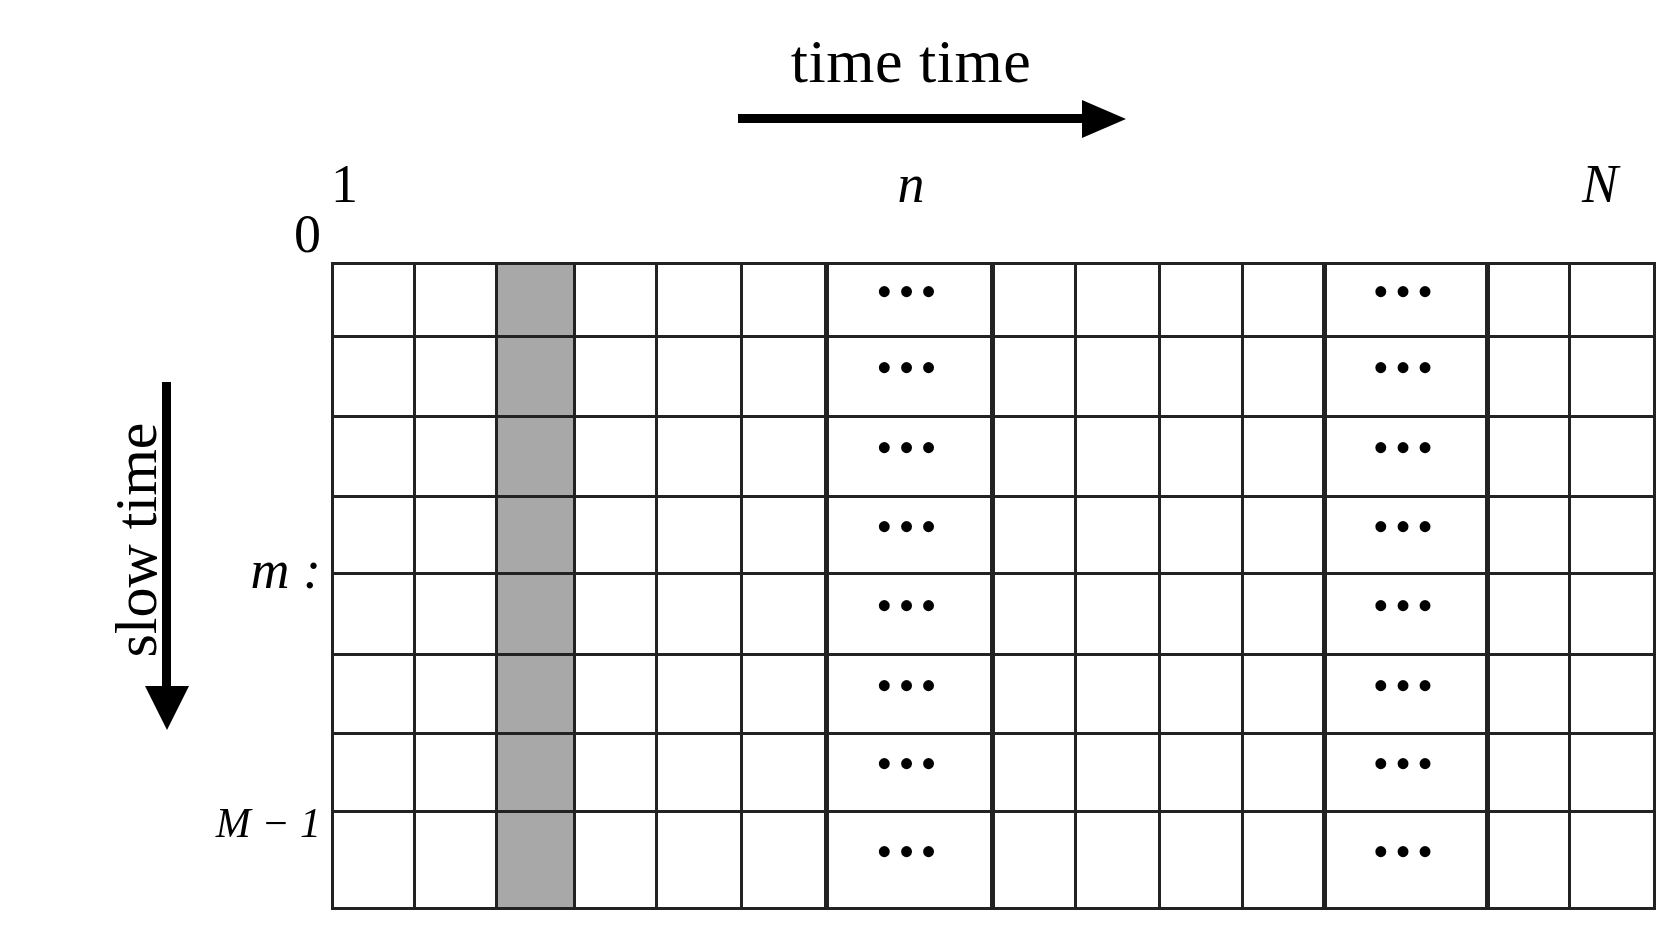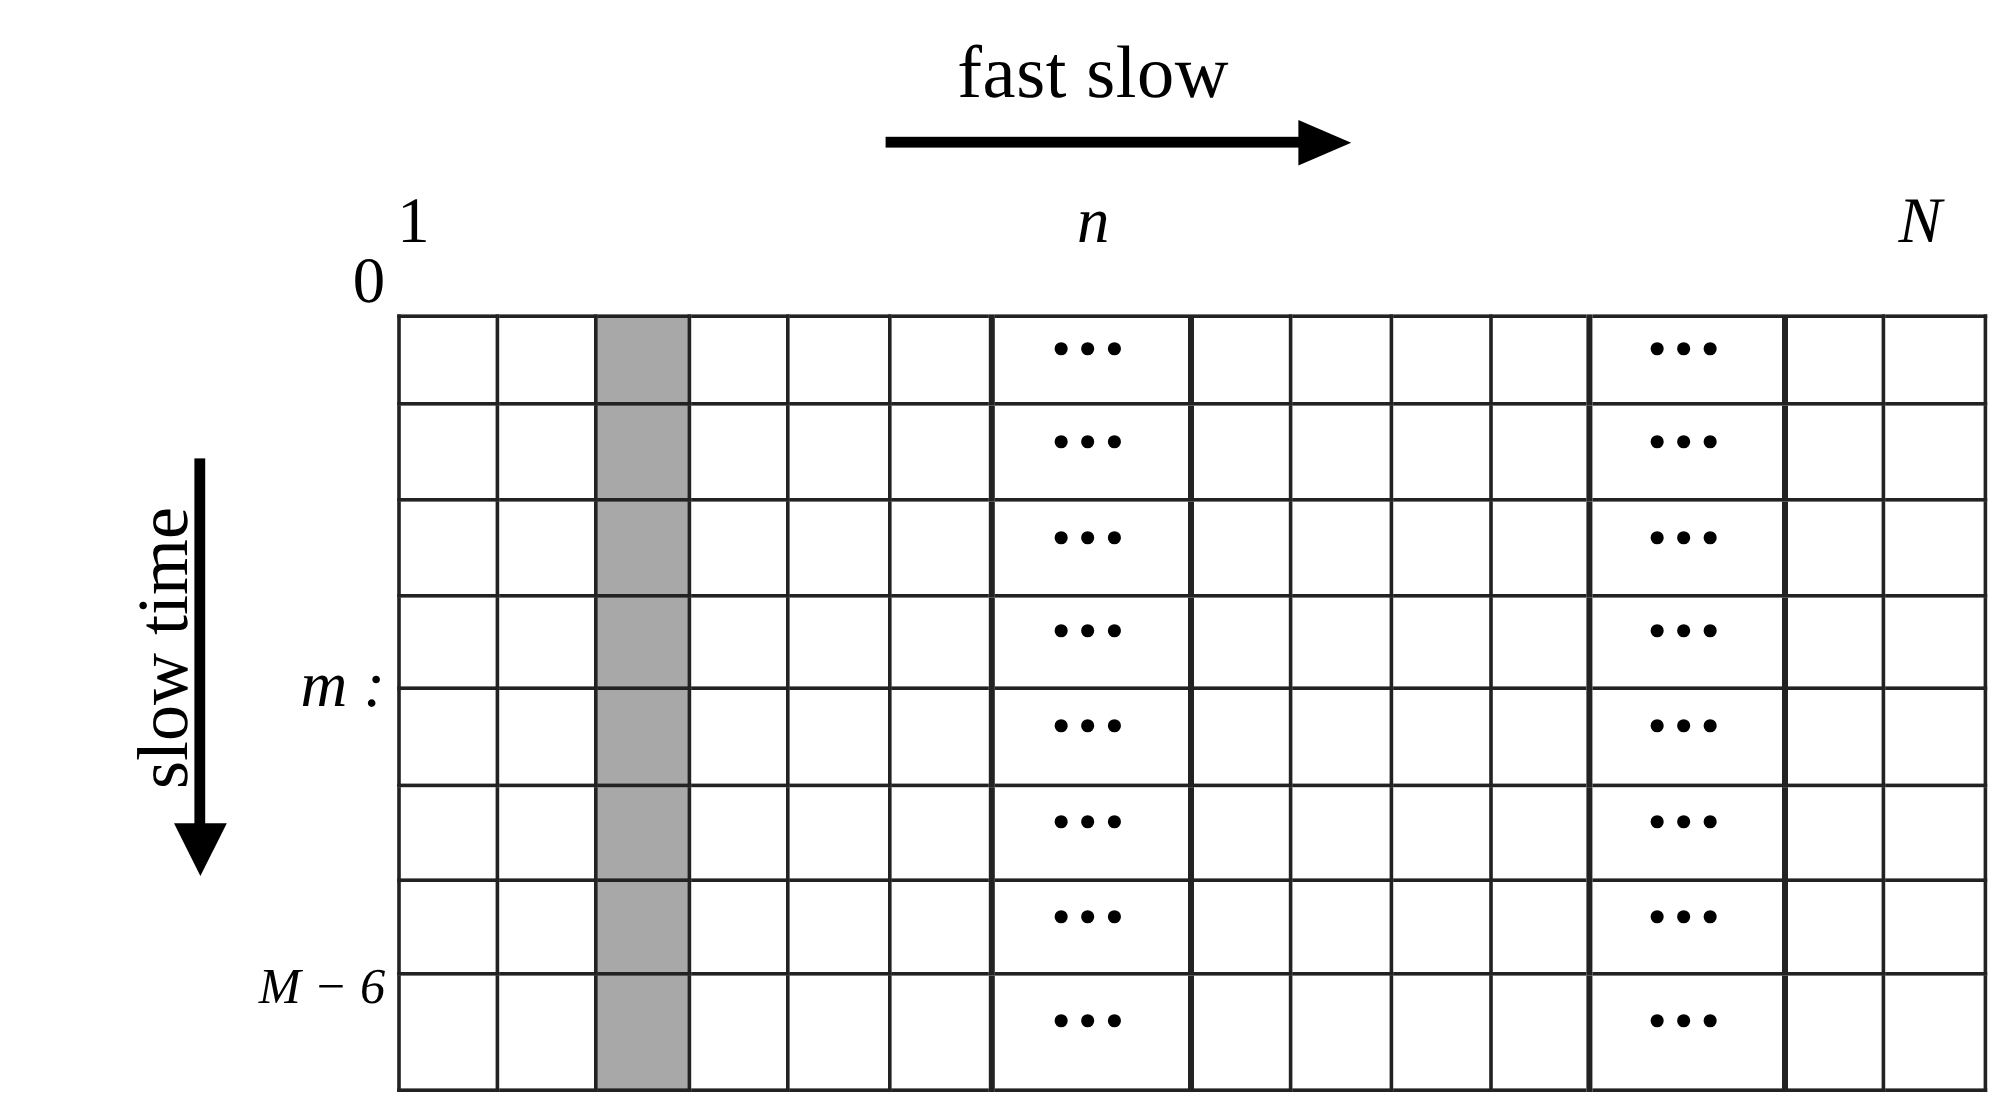--- a/index.html
+++ b/index.html
@@ -171,38 +171,38 @@
     position: relative;
     top: -4px;
   }
 </style>
 </head>
 <body>
 
 <div id="root">
 
   <div id="fast-time-group">
-    <div id="fast-time-label">fast slow</div>
+    <div id="fast-time-label">time time</div>
     <div id="fast-time-arrow-shaft"></div>
     <div id="fast-time-arrow-head"></div>
   </div>
 
   <div id="slow-time-group">
     <div id="slow-time-label">slow time</div>
     <div id="slow-time-arrow-shaft"></div>
     <div id="slow-time-arrow-head"></div>
   </div>
 
   <div class="col-index" id="col-label-first">1</div>
   <div class="col-index" id="col-label-n">n</div>
   <div class="col-index" id="col-label-last">N</div>
 
   <div class="row-index" id="row-label-first">0</div>
   <div class="row-index" id="row-label-m">m :</div>
-  <div class="row-index" id="row-label-last">M − 6</div>
+  <div class="row-index" id="row-label-last">M − 1</div>
 
   <table id="grid">
     <colgroup id="grid-colgroup">
         <col style="width: 82px;">
         <col style="width: 82px;">
         <col style="width: 78px;">
         <col style="width: 82px;">
         <col style="width: 85px;">
         <col style="width: 85px;">
         <col style="width: 166px;">

